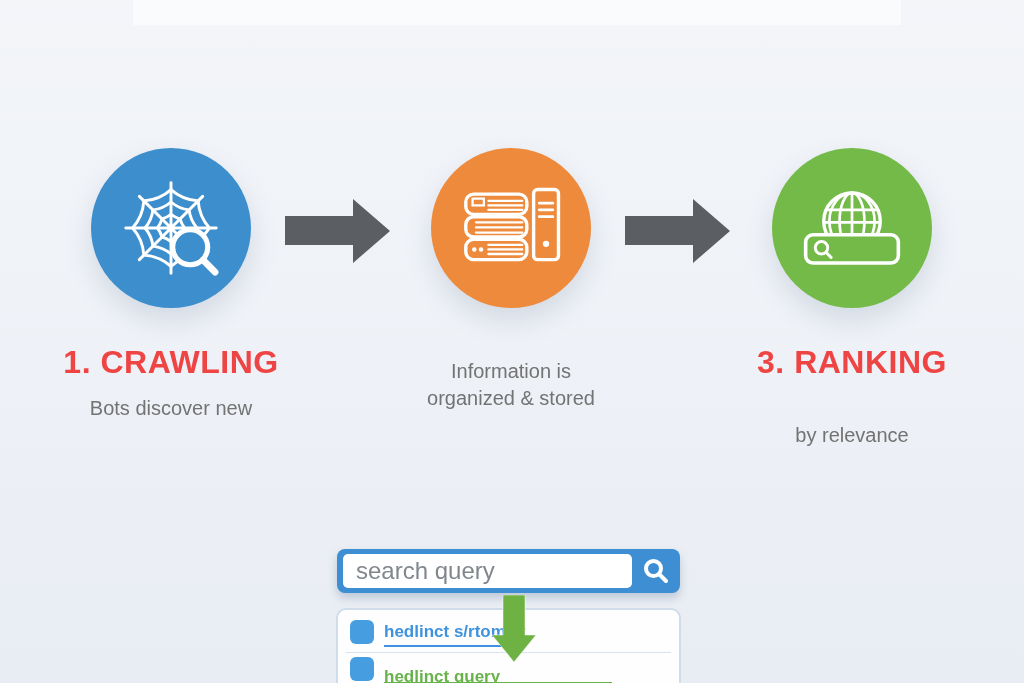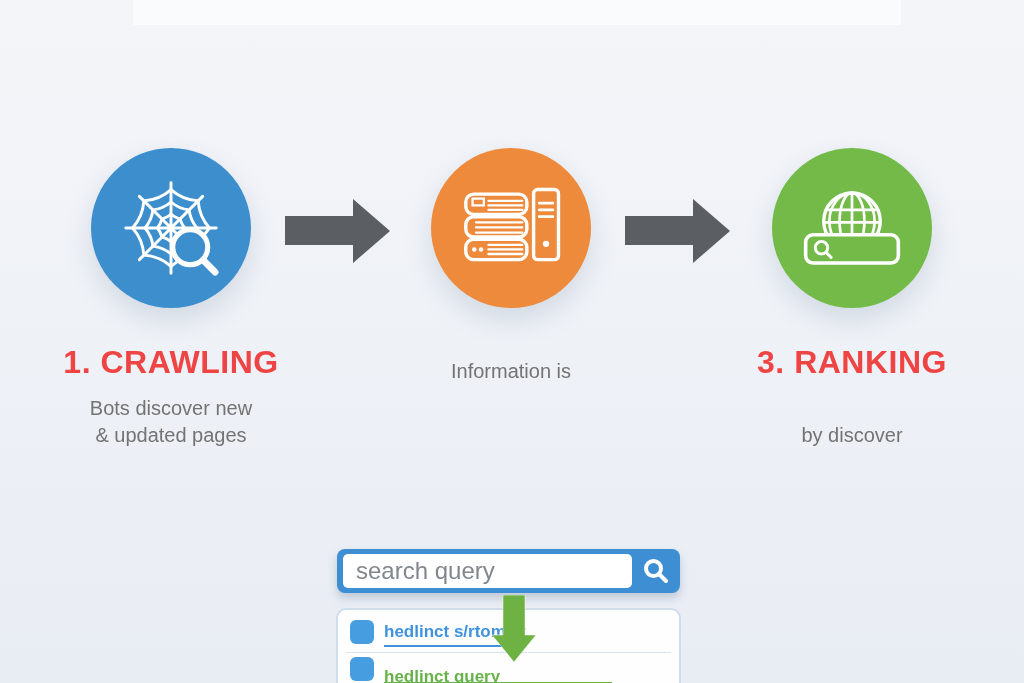--- a/index.html
+++ b/index.html
@@ -125,35 +125,35 @@
       <circle cx="19" cy="63.5" r="5.5"></circle>
       <line x1="23.2" y1="67.7" x2="27.5" y2="72"></line>
     </g>
   </svg>
 </div>
 
 <div class="step-text" style="left:21px">
   <div class="step-label">1. CRAWLING</div>
   <div class="step-desc">
     <span>Bots discover new</span><br>
-    <span>&amp; updated pages</span>
   </div>
 </div>
 
 <div class="step-text" style="left:361px">
   <div class="step-desc">
     <span>Information is</span><br>
+    <span>organized &amp; stored</span>
   </div>
 </div>
 
 <div class="step-text" style="left:702px">
   <div class="step-label">3. RANKING</div>
   <div class="step-desc">
     <br>
-    <span>by discover</span>
+    <span>by relevance</span>
   </div>
 </div>
 
 <div class="search-bar" style="background: rgb(61, 142, 210);">
   <div class="search-field">
     <span>search query</span>
   </div>
   <div class="search-button">
     <svg width="28" height="28" viewBox="0 0 28 28">
       <circle cx="11.5" cy="11.5" r="7.5" fill="none" stroke="#ffffff" stroke-width="4"></circle>

